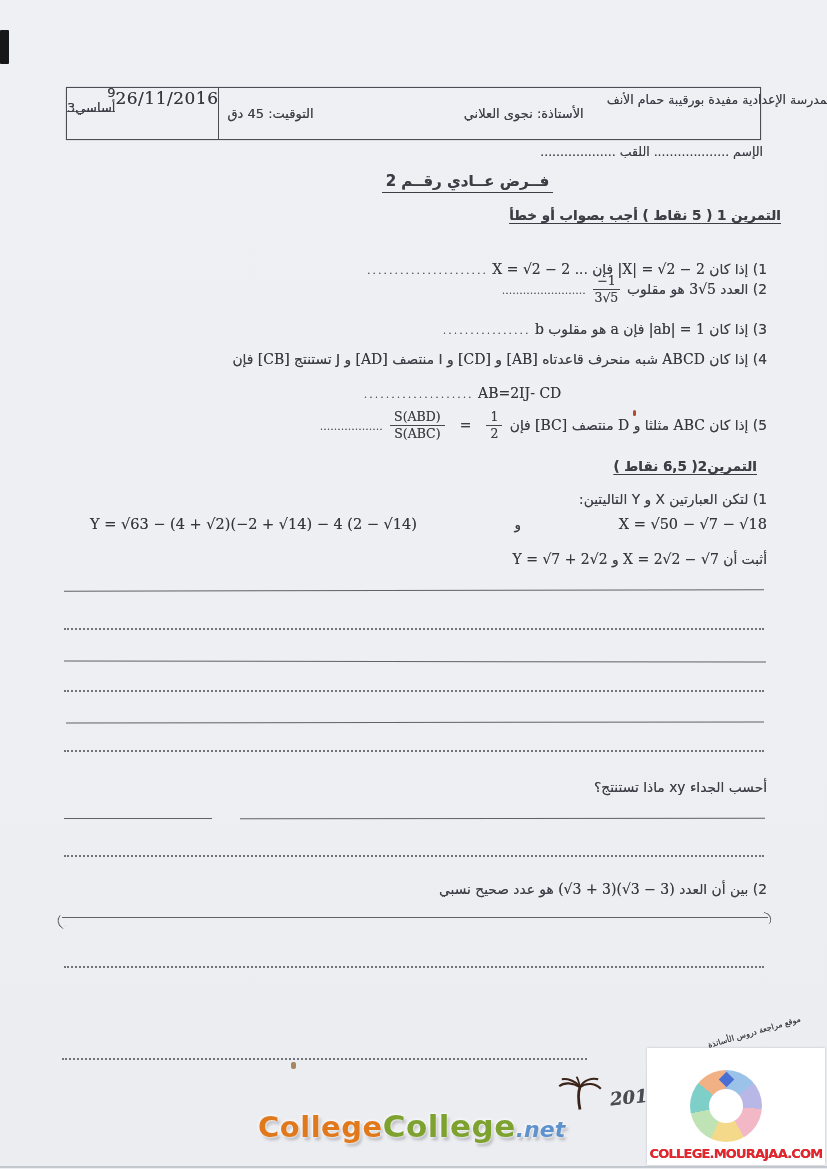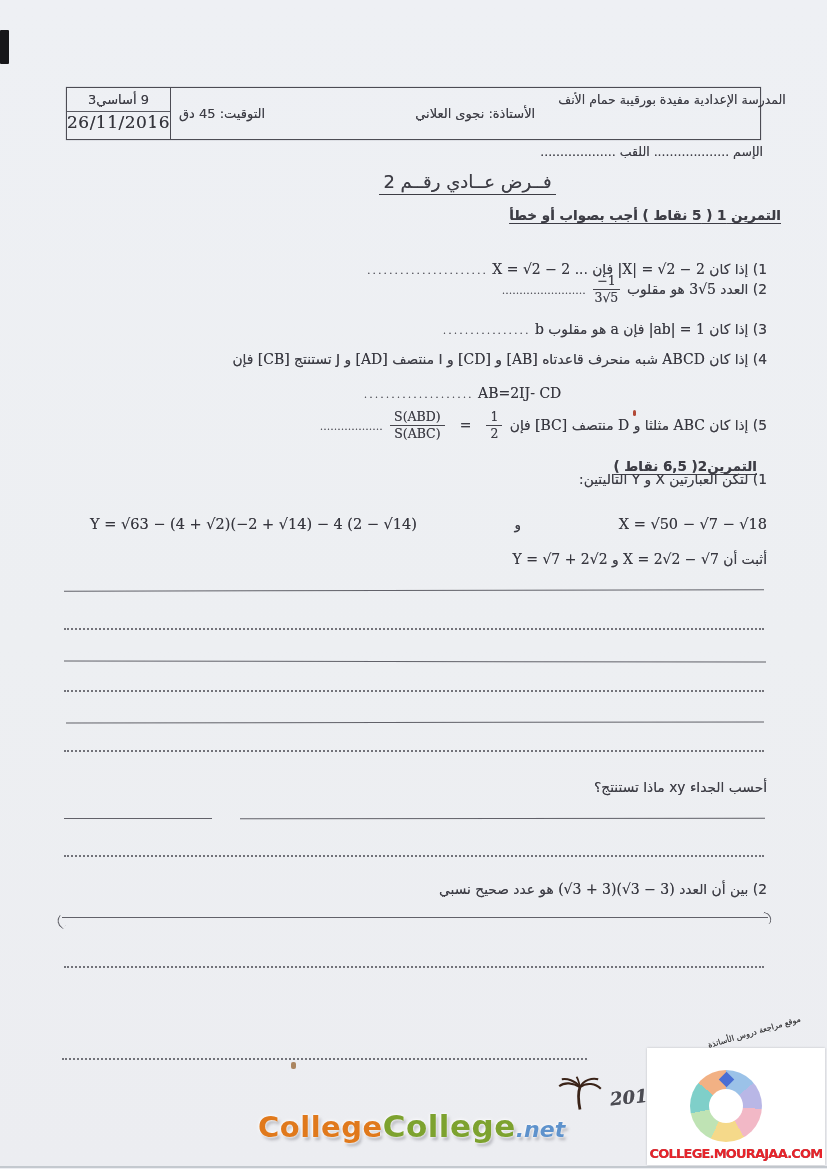--- a/index.html
+++ b/index.html
@@ -12,33 +12,33 @@
   p{margin:0;}
 
   
   .mark-black{position:absolute;left:0;top:30px;width:9px;height:34px;background:#17171a;border-radius:1px;}
   .speck-red{position:absolute;left:633px;top:410px;width:3px;height:6px;background:#b24a38;border-radius:2px;}
   .speck-brown{position:absolute;left:291px;top:1062px;width:5px;height:7px;background:#9a6a3c;border-radius:2px;opacity:.8;}
   .edge-bottom{position:absolute;left:0;top:1166px;width:100%;height:2px;background:#c4c9cf;}
 
   
   .hbox{position:absolute;left:66px;top:87px;width:695px;height:53px;border:1.4px solid #4c4c54;display:flex;direction:ltr;box-shadow:0 0 1px rgba(60,60,70,.5);}
-  .hb-left{width:176px;border-right:1.4px solid #4c4c54;display:flex;flex-direction:column;}
+  .hb-left{width:176px;border-right:1.4px solid #4c4c54;display:flex;flex-direction:row;}
   .hb-grade{height:24px;border-bottom:1px solid #5a5a62;display:flex;align-items:center;justify-content:center;font-size:13px;direction:rtl;}
   .hb-daterow{flex:1;position:relative;display:flex;justify-content:center;}
   .hb-date{font-family:"DejaVu Serif",serif;font-size:17px;letter-spacing:.5px;color:#35353c;}
   .hb-dash{position:absolute;right:14px;top:6px;font-size:13px;}
   .hb-right{flex:1;direction:rtl;display:flex;gap:7px;}
   .hb-school{height:24px;padding:4px 8px 0;font-size:12.5px;white-space:nowrap;}
   .hb-row2{flex:1;display:flex;align-items:center;gap:150px;padding:0 8px;font-size:13px;white-space:nowrap;}
 
   .identity{position:absolute;right:64px;top:144px;direction:rtl;font-size:12.5px;letter-spacing:.3px;}
 
   .title-wrap{position:absolute;left:54px;top:171px;width:100%;text-align:center;}
-  .title{display:inline-block;font-weight:normal;font-size:18px;direction:rtl;border-bottom:1.5px solid #3d3d45;padding:0 4px 2px;letter-spacing:.5px;}
+  .title{display:inline-block;font-weight:bold;font-size:15px;direction:rtl;border-bottom:1.5px solid #3d3d45;padding:0 4px 2px;letter-spacing:.5px;}
 
   .exh{position:absolute;direction:rtl;font-weight:bold;font-size:13.5px;text-decoration:underline;text-underline-offset:3px;white-space:nowrap;}
   .exh1{right:46px;top:207px;}
   .exh2{right:70px;top:458px;}
 
   .q{position:absolute;right:60px;left:58px;direction:rtl;text-align:right;font-size:13.8px;line-height:1.35;}
   .m{direction:ltr;unicode-bidi:embed;font-family:"DejaVu Serif",serif;font-size:14px;color:#36363e;}
   .dots{letter-spacing:2px;font-size:11px;color:#4a4a52;opacity:.9;}
   .frac{display:inline-flex;flex-direction:column;align-items:center;vertical-align:middle;direction:ltr;line-height:1.15;font-family:"DejaVu Serif",serif;font-size:12.5px;margin:0 3px;}
   .frac .fnum{border-bottom:1.2px solid #45454d;padding:0 4px 1px;}
@@ -180,21 +180,21 @@
         <span class="frac">
           <span class="fnum">1</span>
           <span class="fden">2</span>
         </span>
       </span>
     <span class="dots">..................</span>
   </p>
 
   <p class="exh exh2">التمرين2( 6,5 نقاط )</p>
 
-  <p class="q" style="top:470px">1) لتكن العبارتين X و Y التاليتين:</p>
+  <p class="q" style="top:490px">1) لتكن العبارتين X و Y التاليتين:</p>
 
   <div class="fx-row">
     <span class="m">X = √50 − √7 − √18</span>
     <span class="fx-sep">و</span>
     <span class="m">Y = √63 − (4 + √2)(−2 + √14) − 4 (2 − √14)</span>
   </div>
 
   <p class="q" style="top:550px">
     <span>أثبت أن</span>
     <span class="m">X = 2√2 − √7</span>

